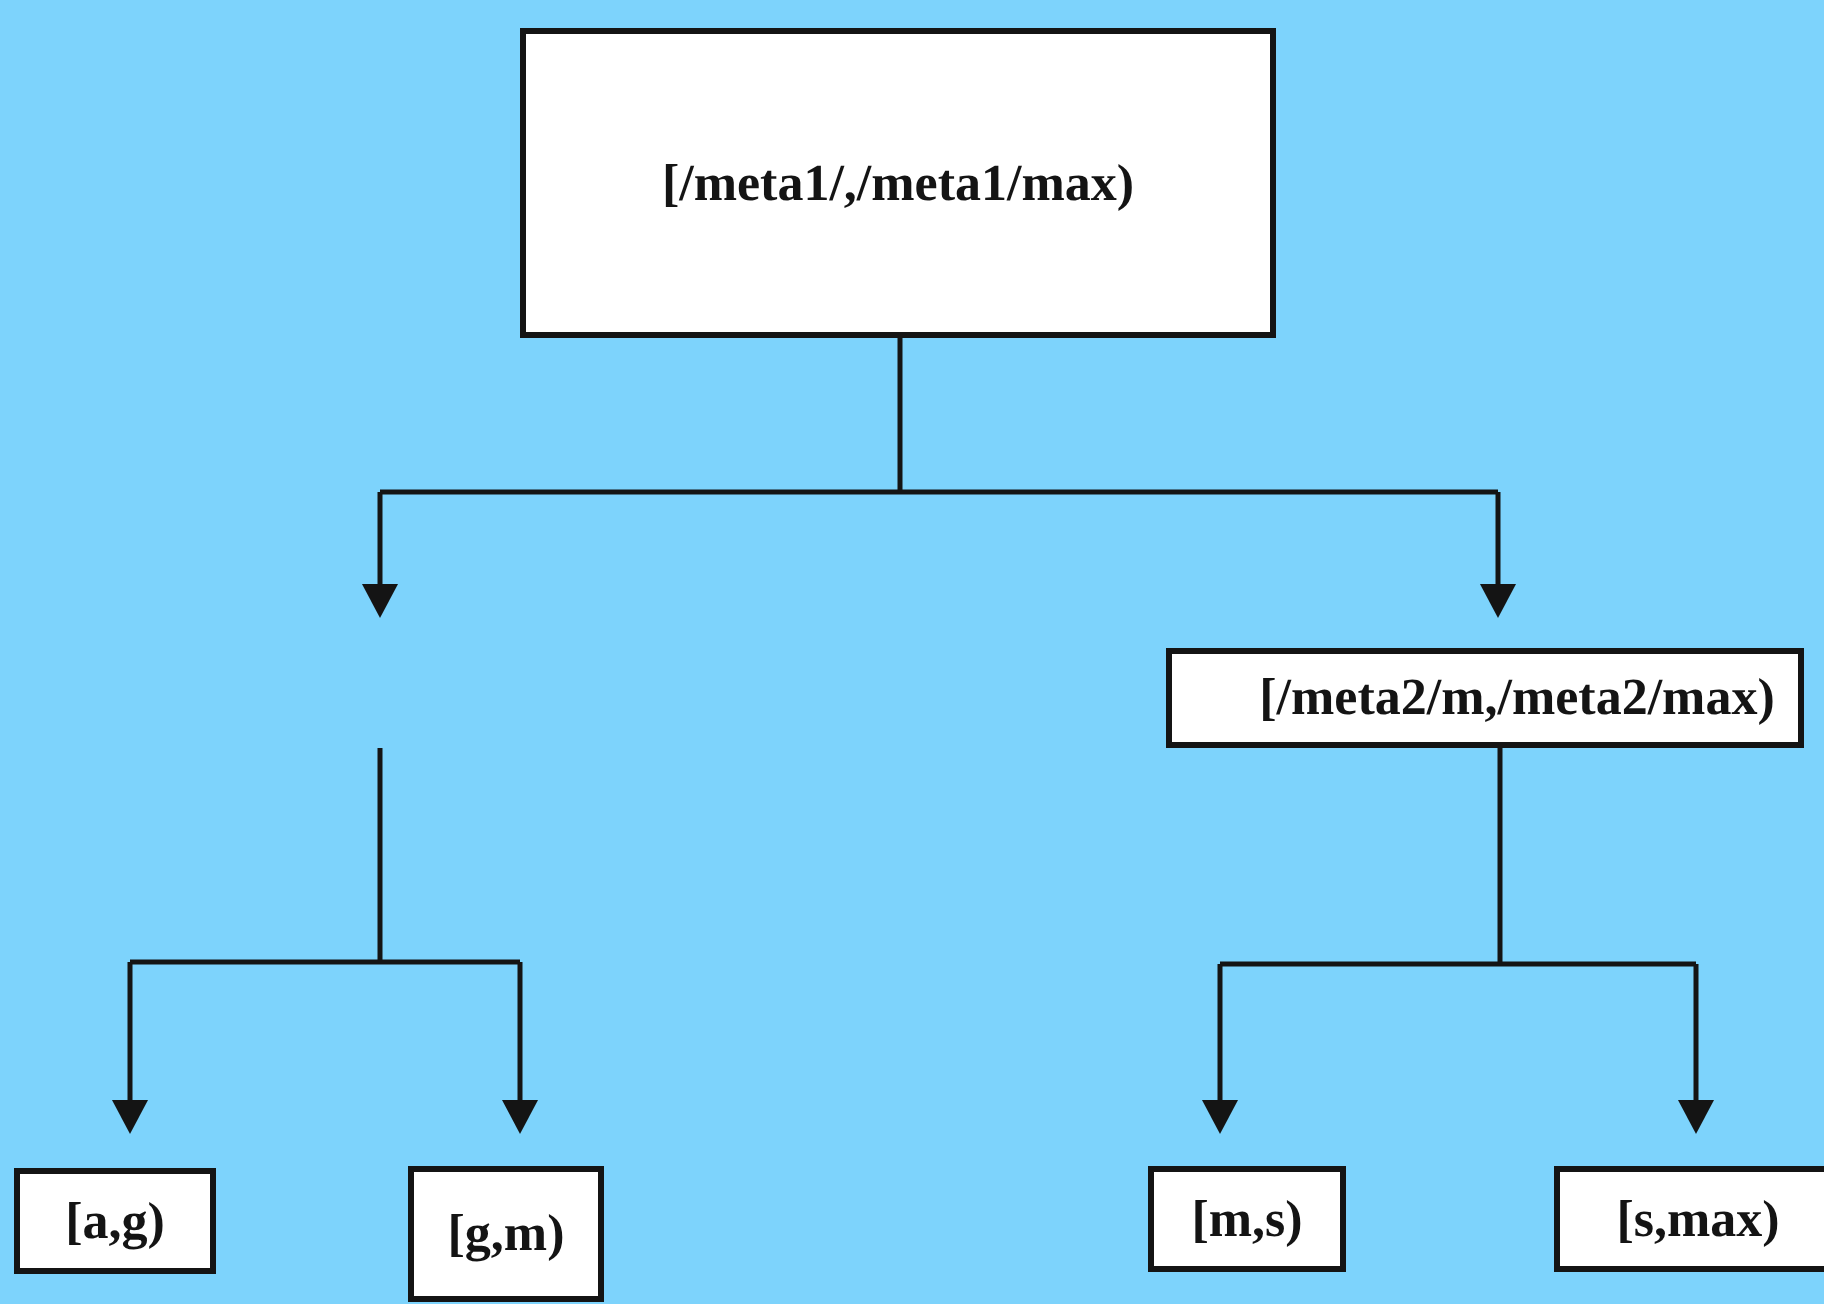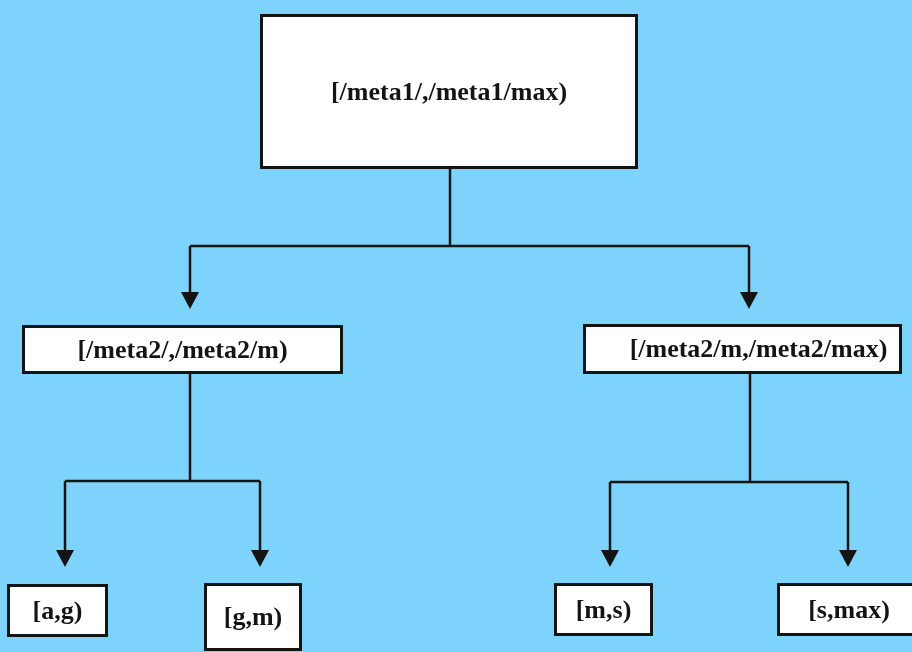--- a/index.html
+++ b/index.html
@@ -34,21 +34,21 @@
     font-weight: bold;
     font-size: 26px;
     letter-spacing: 0;
     white-space: nowrap;
   }
   .node-root   { left: 260px; top: 14px;  width: 378px; height: 155px; }
   .node-l2a    { left: 22px;  top: 325px; width: 321px; height: 49px;  }
   .node-l2b    { left: 583px; top: 324px; width: 319px; height: 50px; padding-left: 32px;  }
   .node-leaf1  { left: 7px;   top: 584px; width: 101px; height: 53px; text-align: center;  }
   .node-leaf2  { left: 204px; top: 583px; width: 98px;  height: 68px;  }
-  .node-leaf3  { left: 554px; top: 583px; width: 99px;  height: 53px;  }
+  .node-leaf3  { left: 574px; top: 583px; width: 99px;  height: 53px;  }
   .node-leaf4  { left: 777px; top: 583px; width: 144px; height: 53px;  }
 </style>
 </head>
 <body>
 
 <div class="stage">
 
   <svg class="connectors" width="912" height="652" viewBox="0 0 912 652" stroke="#141414" stroke-width="2.5" fill="none">
 
     <path d="M450,169 L450,246"></path>
@@ -70,23 +70,20 @@
     <path d="M610,482 L610,551"></path>
     <path d="M848,482 L848,551"></path>
     <polygon points="601,550 619,550 610,567" fill="#141414" stroke="none"></polygon>
     <polygon points="839,550 857,550 848,567" fill="#141414" stroke="none"></polygon>
   </svg>
 
   <div class="node node-root">
     <span>[/meta1/,/meta1/max)</span>
   </div>
 
-  <div class="node node-l2a">
-    <span>[/meta2/,/meta2/m)</span>
-  </div>
 
   <div class="node node-l2b">
     <span>[/meta2/m,/meta2/max)</span>
   </div>
 
   <div class="node node-leaf1">
     <span>[a,g)</span>
   </div>
 
   <div class="node node-leaf2">

